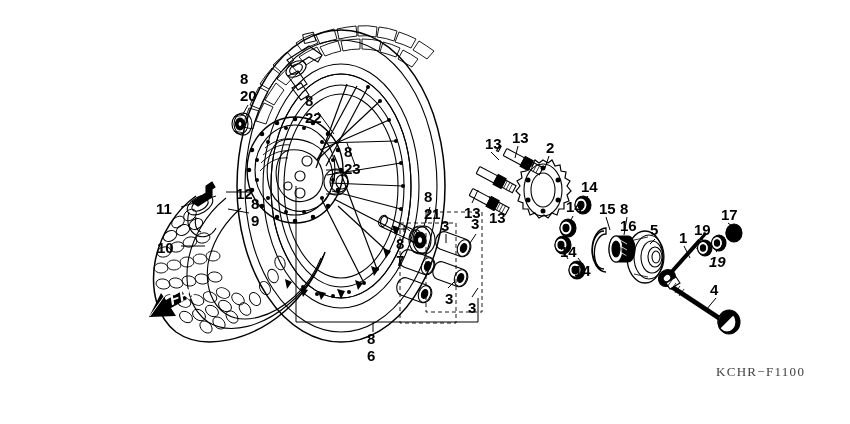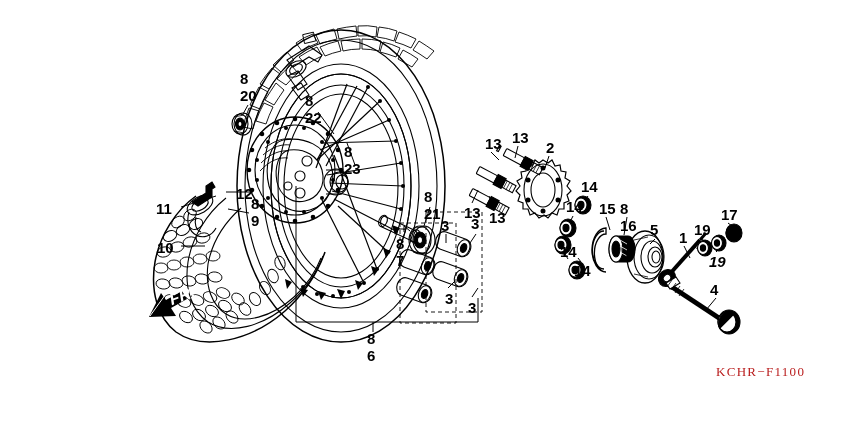--- a/index.html
+++ b/index.html
@@ -1,21 +1,21 @@
 <!DOCTYPE html>
 <html><head>
 <meta charset="utf-8">
 <style>
   html,body{margin:0;padding:0;background:#ffffff;}
   body{width:850px;height:424px;overflow:hidden;font-family:"Liberation Serif",serif;}
   #stage{position:relative;width:850px;height:424px;background:#fff;}
   svg.layer{position:absolute;left:0;top:0;width:850px;height:424px;}
   .lbl{position:absolute;font-family:"Liberation Sans",sans-serif;font-weight:bold;font-size:15px;color:#000;line-height:15px;white-space:pre;letter-spacing:0px;}
   .lbl.stack{line-height:17px;}
-  .partno{position:absolute;font-family:"Liberation Serif",serif;font-size:13px;letter-spacing:1.3px;color:#b91c1c;white-space:pre;}
+  .partno{position:absolute;font-family:"Liberation Serif",serif;font-size:13px;letter-spacing:1.3px;color:#404040;white-space:pre;}
   .frtext{position:absolute;font-family:"Liberation Sans",sans-serif;font-weight:bold;font-style:italic;font-size:16px;color:#fff;}
 </style>
 </head>
 <body>
 
 <div id="stage">
 
   <svg class="layer" viewBox="0 0 850 424">
     <defs>
       <clipPath id="tireClip">

